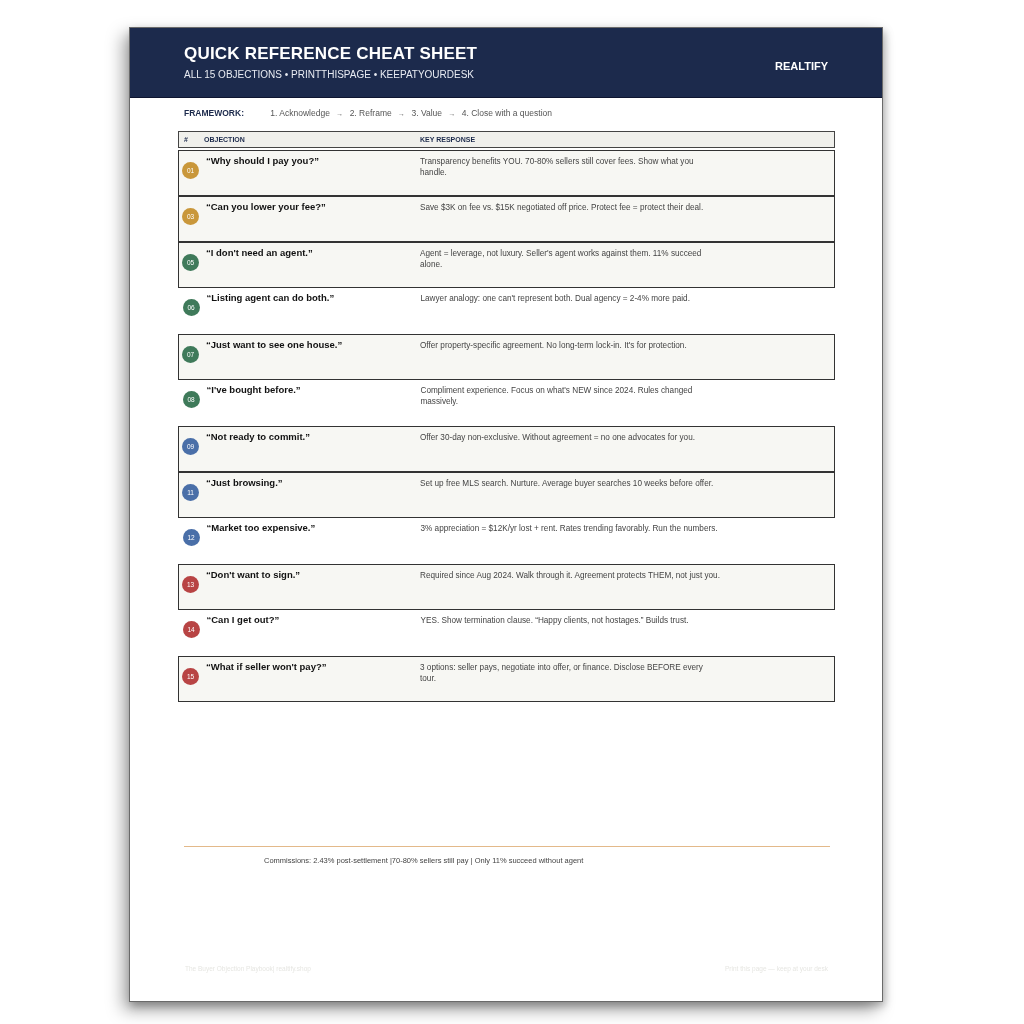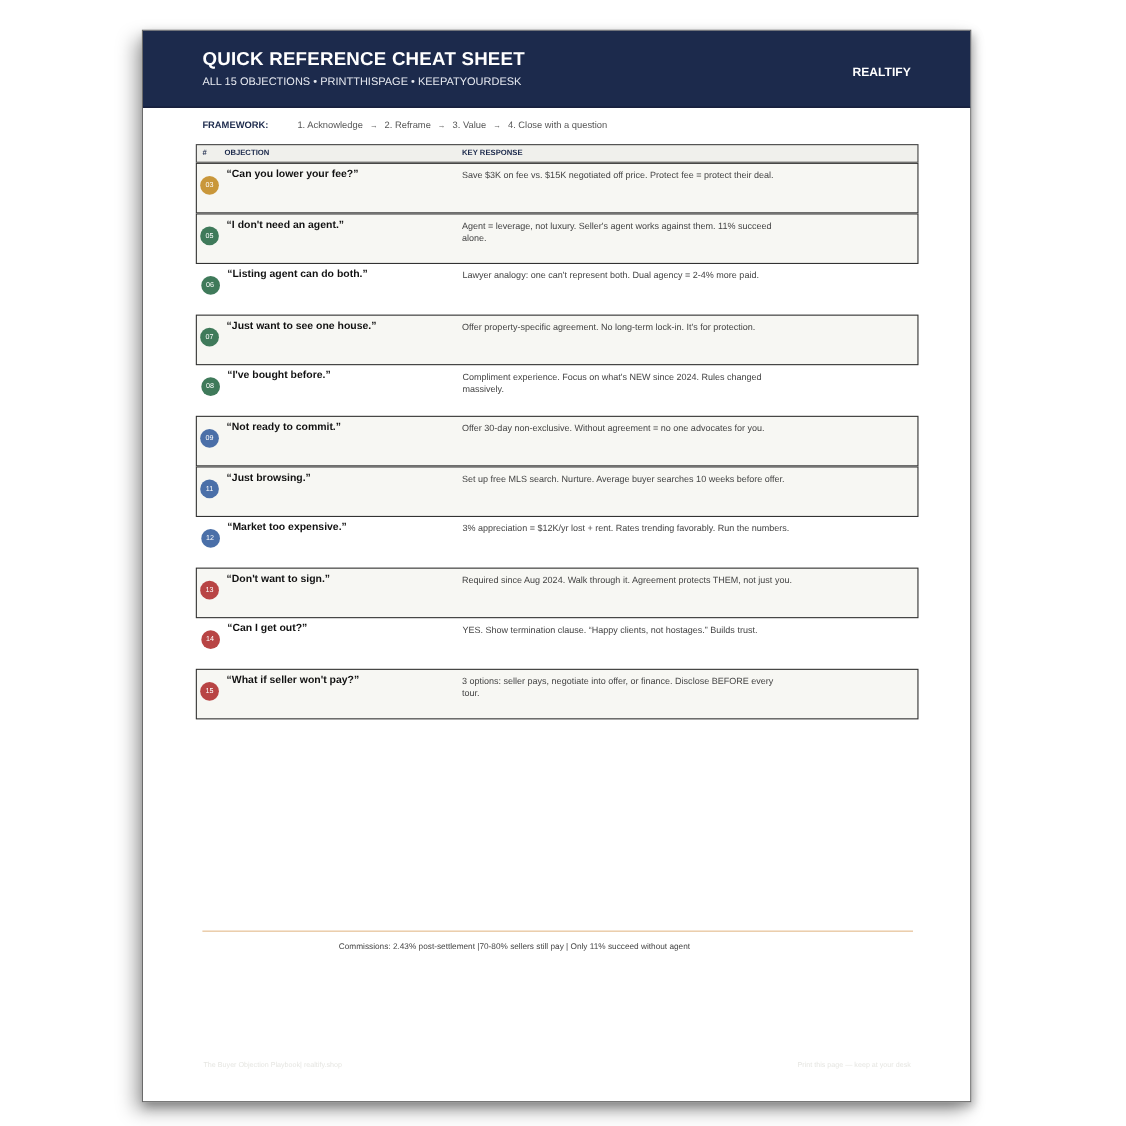--- a/index.html
+++ b/index.html
@@ -60,21 +60,21 @@
   }
   .row:not(.boxed) .objection { left: 28.5px; }
   .response {
     position: absolute; left: 241px; top: 5px; width: 300px; font-size: 8.2px; color: #444; line-height: 11px;
   }
   .row:not(.boxed) .response { left: 242.5px; }
   .divider {
     position: absolute; left: 54px; top: 818px; width: 646px; height: 0; border-top: 1px solid #e3b98a;
   }
   .stats {
-    position: absolute; left: 134px; top: 828px; font-size: 7.5px; color: #444; margin-left: 44px;
+    position: absolute; left: 134px; top: 828px; font-size: 7.5px; color: #444;
   }
   .footer-left {
     position: absolute; left: 55px; top: 937px; font-size: 6.5px; color: #e6e6e2;
   }
   .footer-right {
     position: absolute; right: 54px; top: 937px; font-size: 6.5px; color: #e6e6e2;
   }
 </style>
 </head>
 <body>
@@ -97,20 +97,25 @@
     <span>4. Close with a question</span>
   </div>
 
   <div class="table">
     <div class="thead">
       <span style="left:5px">#</span>
       <span style="left:25px">OBJECTION</span>
       <span style="left:241px">KEY RESPONSE</span>
     </div>
     <div id="rows">
+        <div class="row boxed first">
+          <div class="badge" style="background: rgb(201, 151, 58);">01</div>
+          <div class="objection">“Why should I pay you?”</div>
+          <div class="response">Transparency benefits YOU. 70-80% sellers still cover fees. Show what you handle.</div>
+        </div>
         <div class="row boxed">
           <div class="badge" style="background: rgb(201, 151, 58);">03</div>
           <div class="objection">“Can you lower your fee?”</div>
           <div class="response">Save $3K on fee vs. $15K negotiated off price. Protect fee = protect their deal.</div>
         </div>
         <div class="row boxed">
           <div class="badge" style="background: rgb(63, 122, 90);">05</div>
           <div class="objection">“I don't need an agent.”</div>
           <div class="response">Agent = leverage, not luxury. Seller's agent works against them. 11% succeed alone.</div>
         </div>

